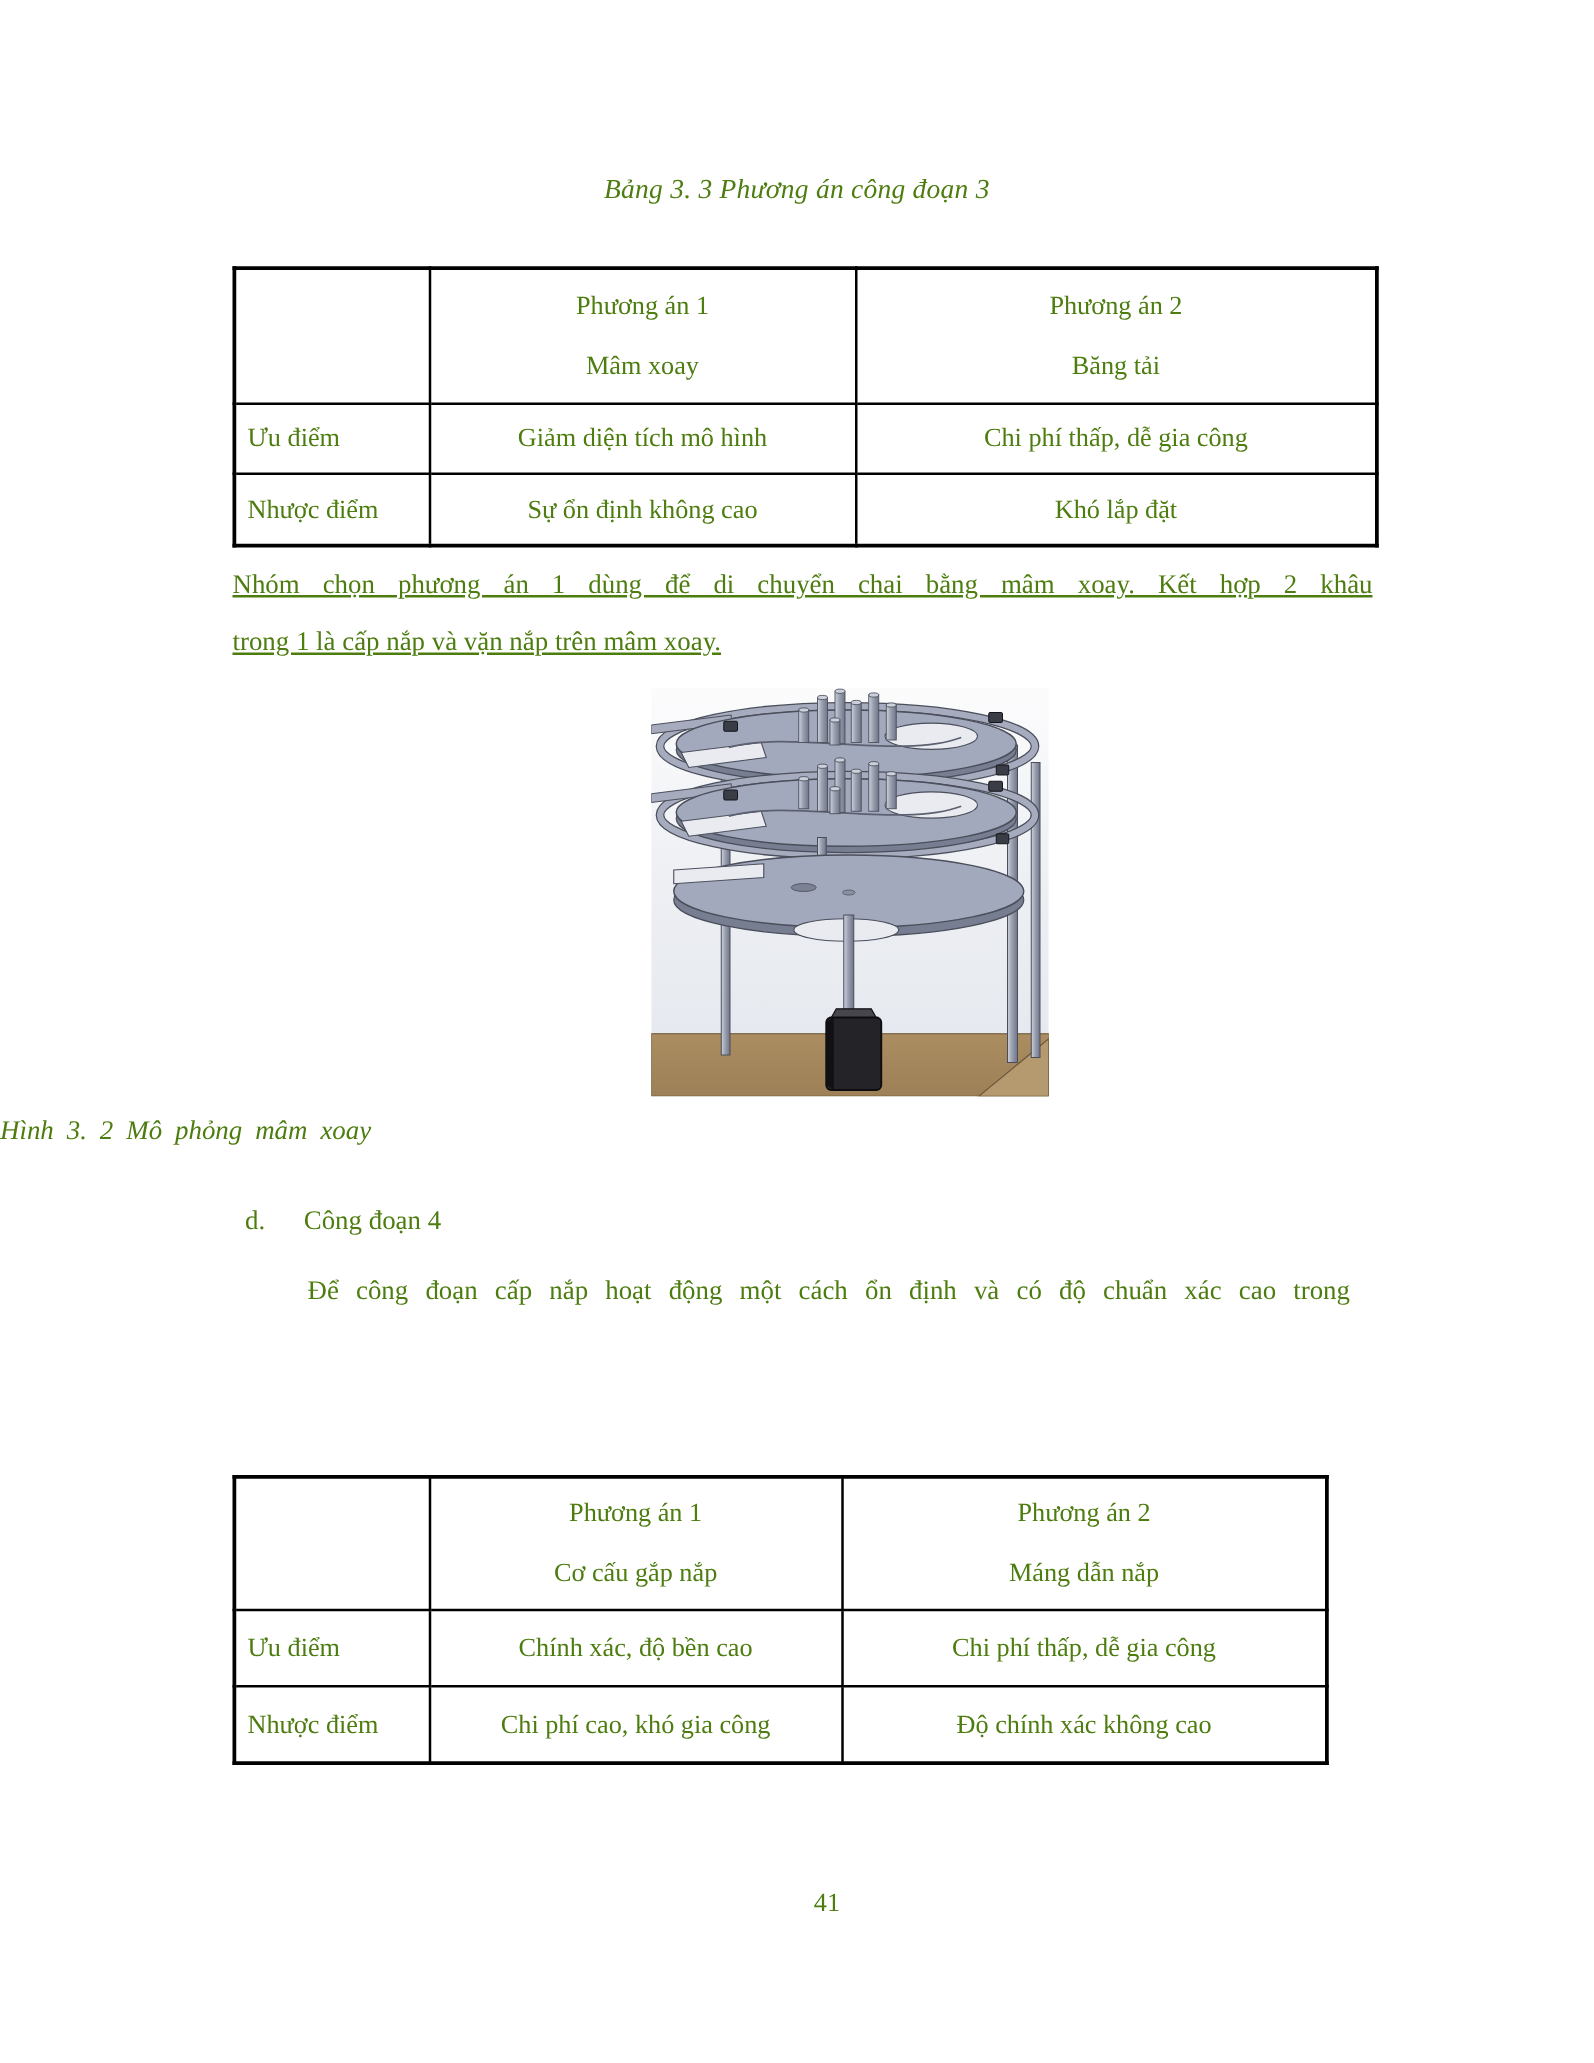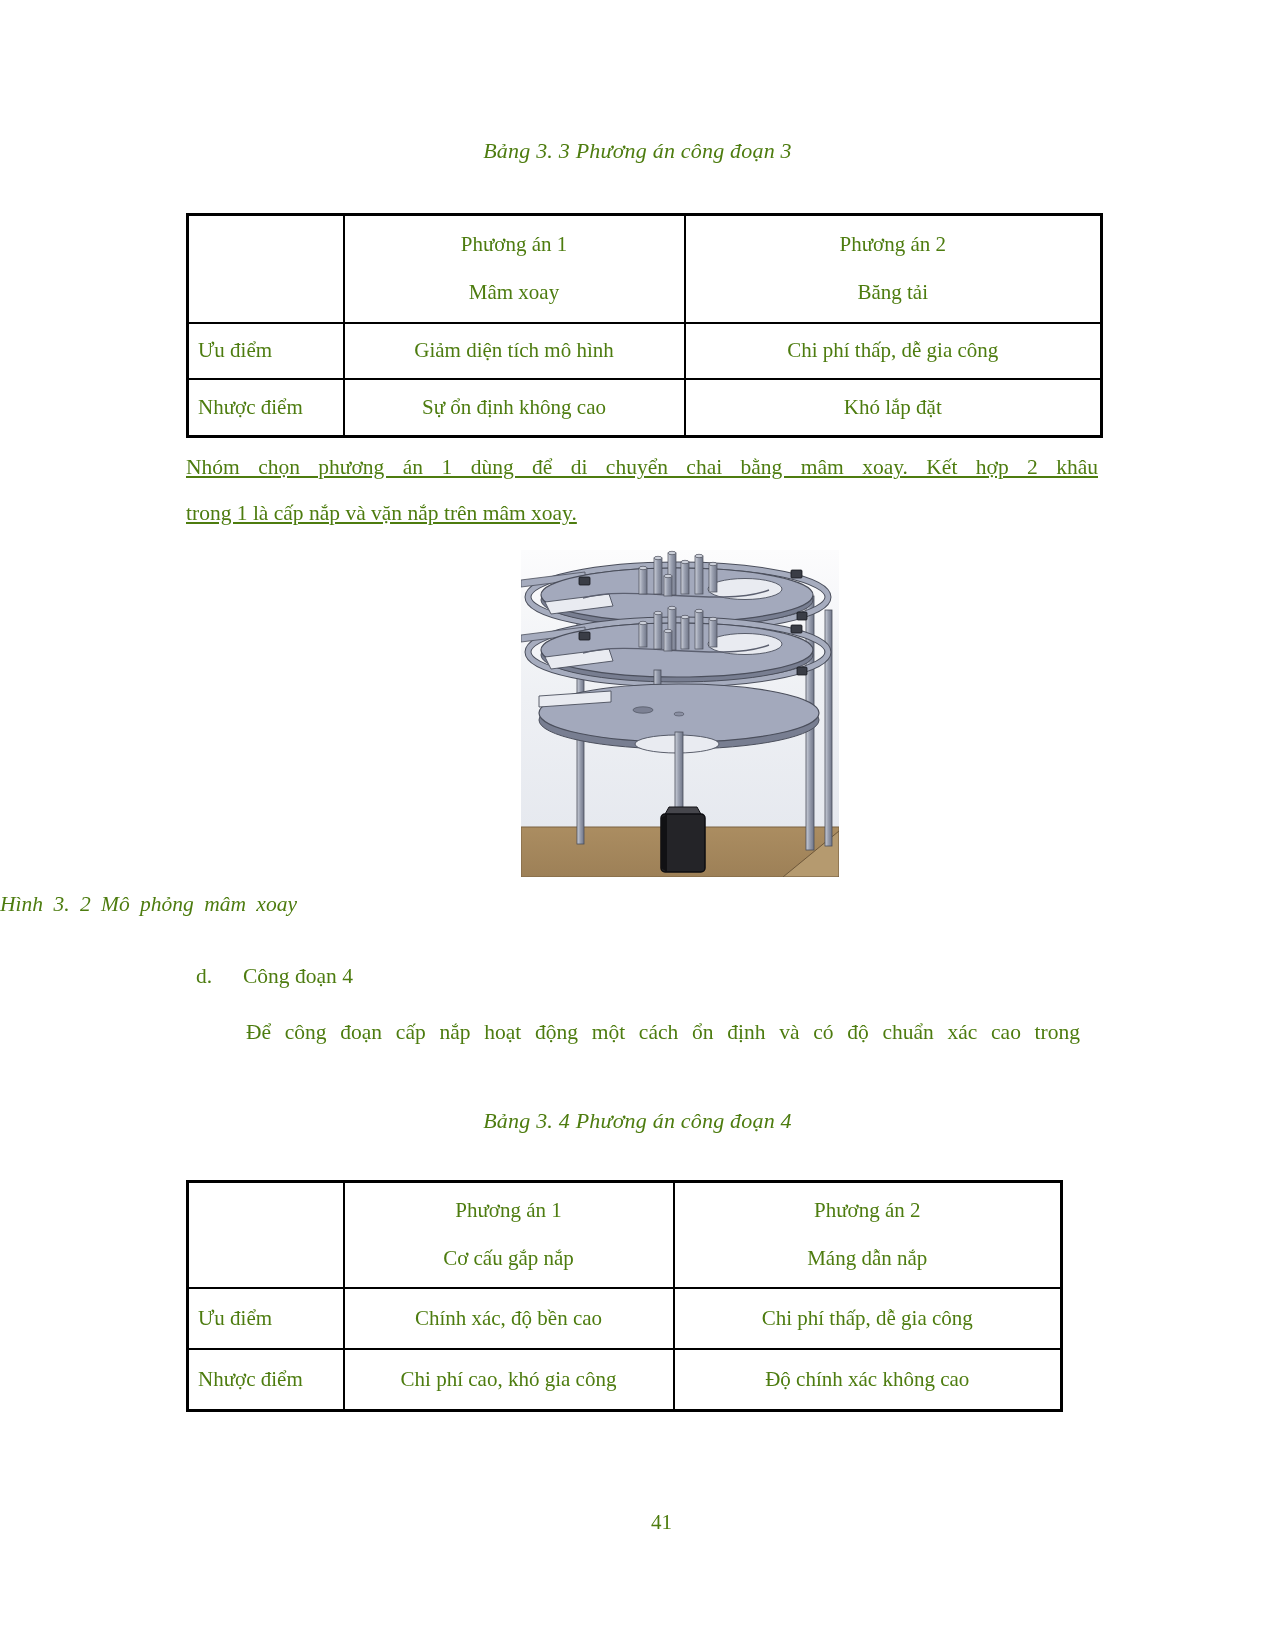--- a/index.html
+++ b/index.html
@@ -213,21 +213,20 @@
   <div class="fig-caption">Hình 3. 2 Mô phỏng mâm xoay</div>
 
   <div class="section-d">
     <span class="marker">d.</span><span>Công đoạn 4</span>
   </div>
 
   <div class="para para-2">
     <span class="jline">Để công đoạn cấp nắp hoạt động một cách ổn định và có độ chuẩn xác cao trong</span>
   </div>
 
-  <div class="doc-title title-2">Bảng 3. 4 Phương án công đoạn 4</div>
 
   <table class="opt-table t2">
     <colgroup>
         <col class="c1">
         <col class="c2">
         <col class="c3">
       </colgroup>
     <tbody>
       <tr class="hdr">
         <td class="lbl"></td>

